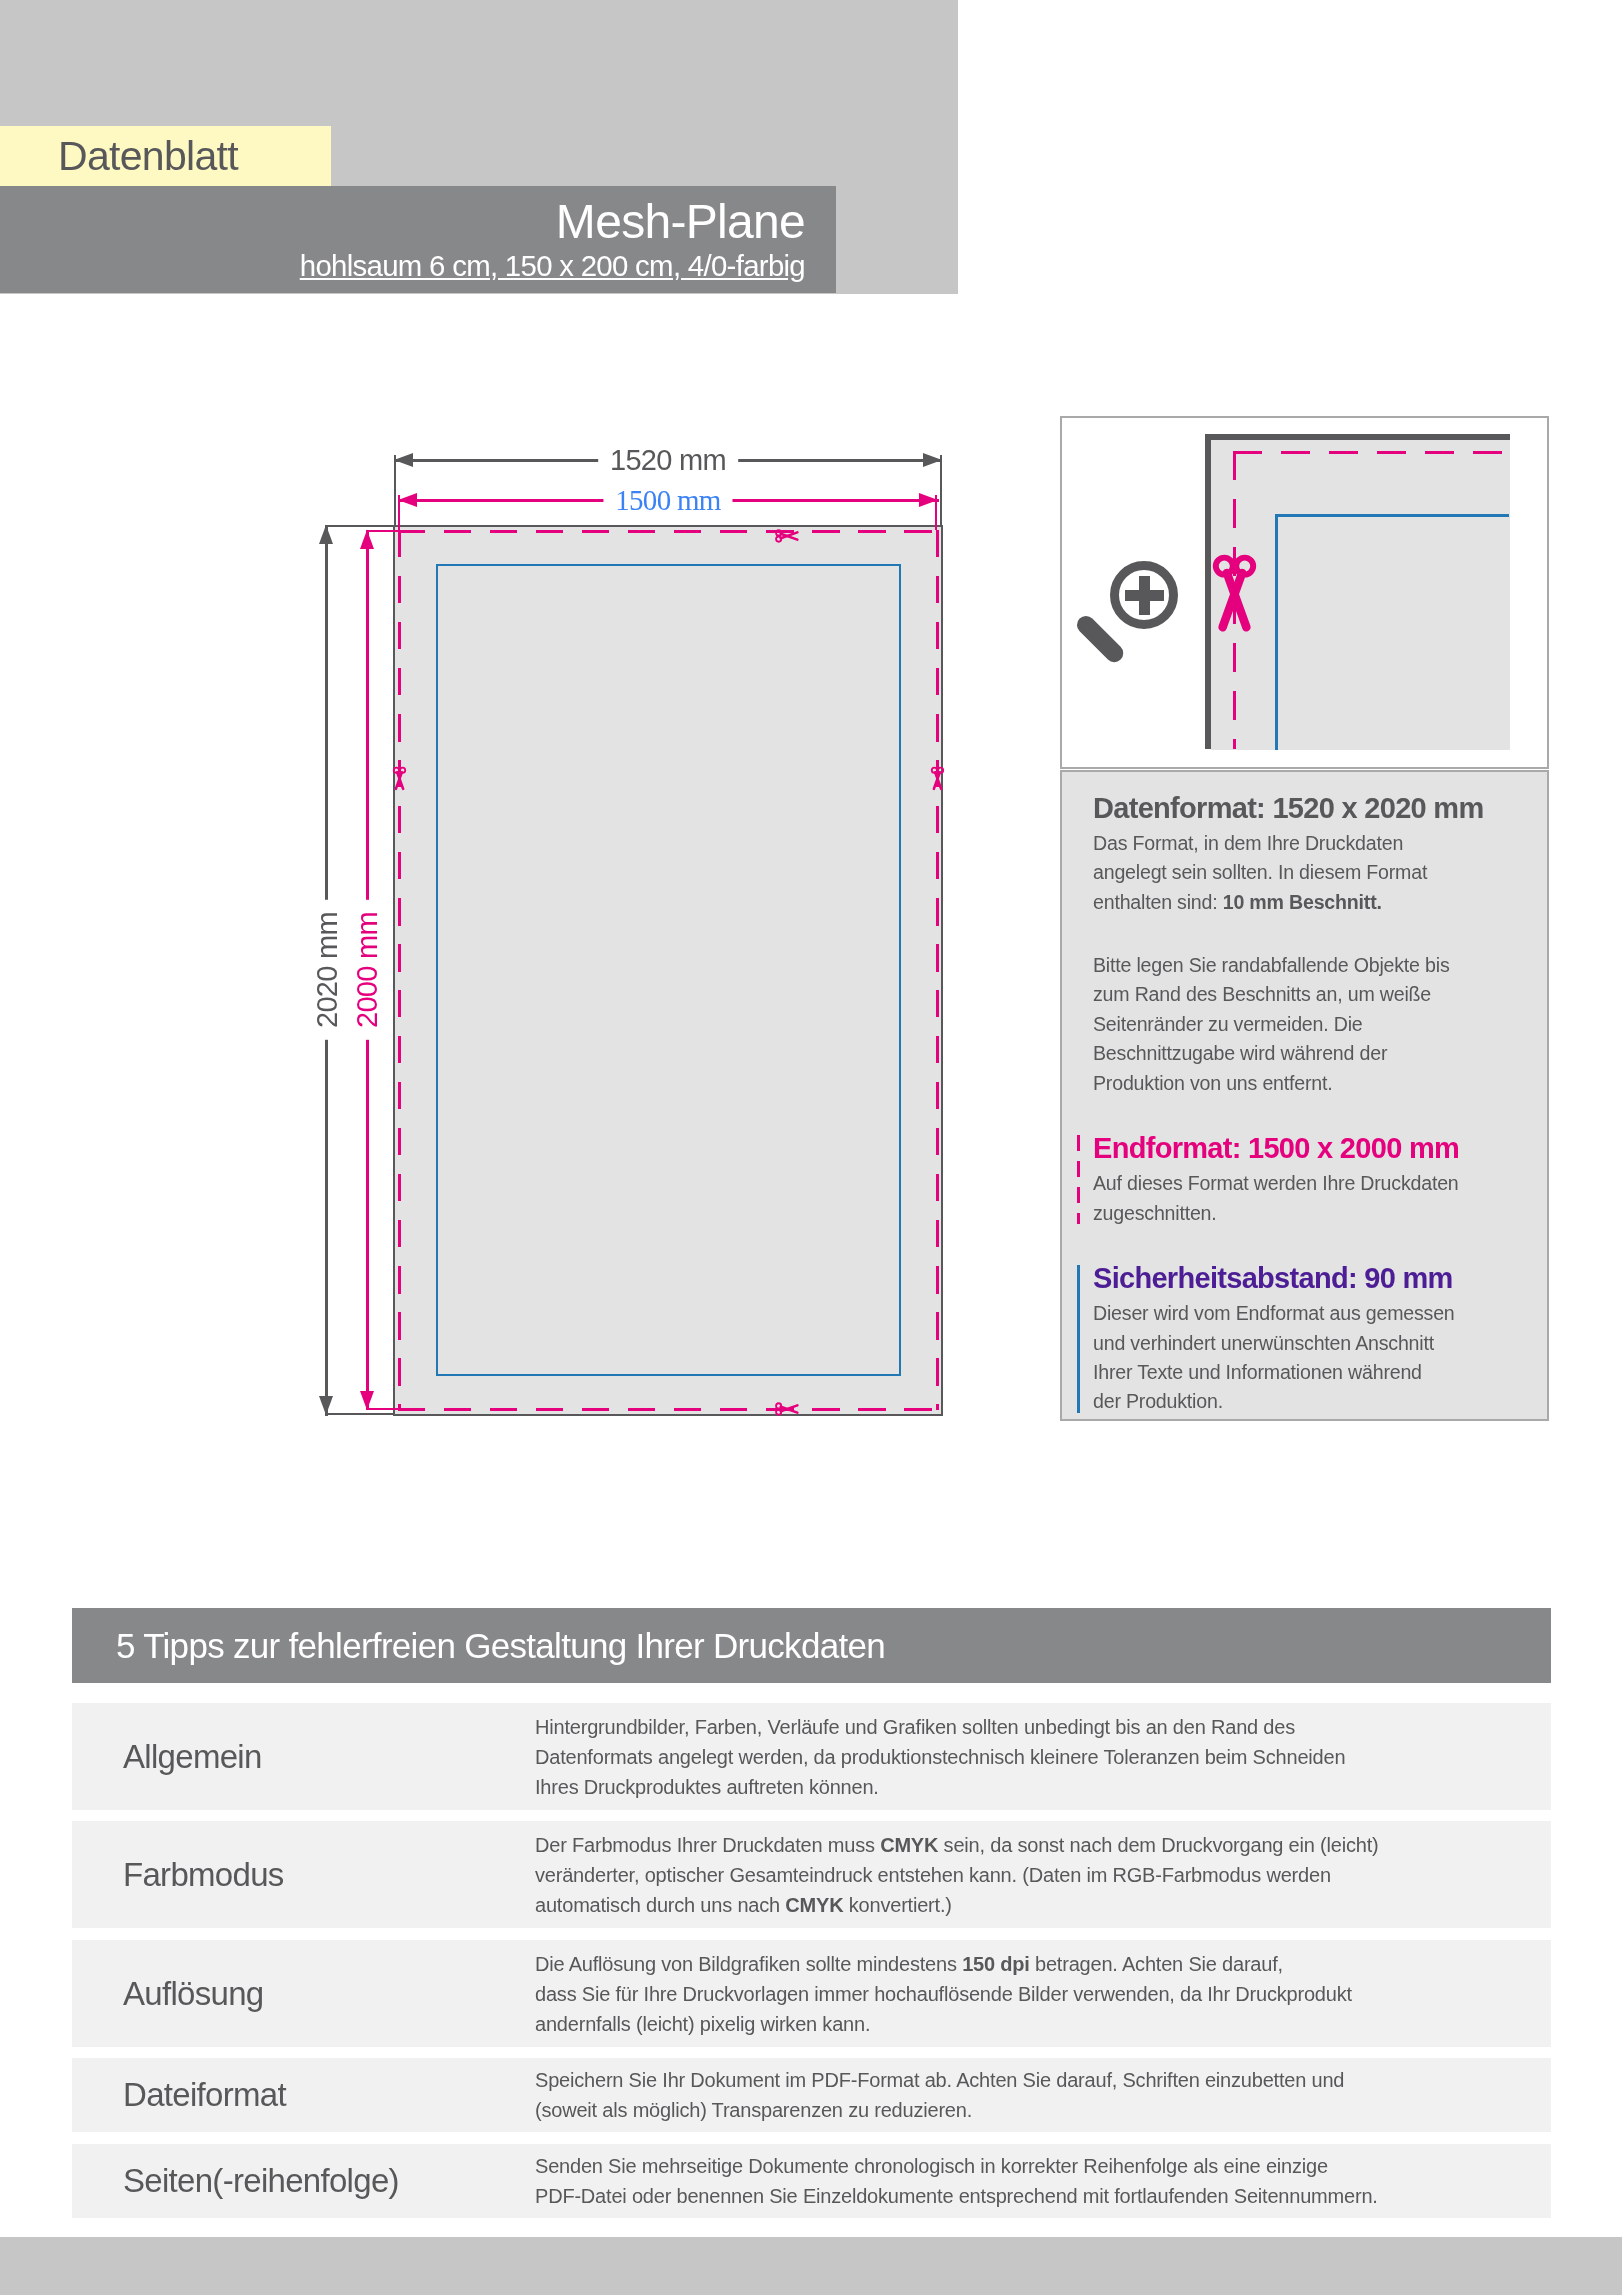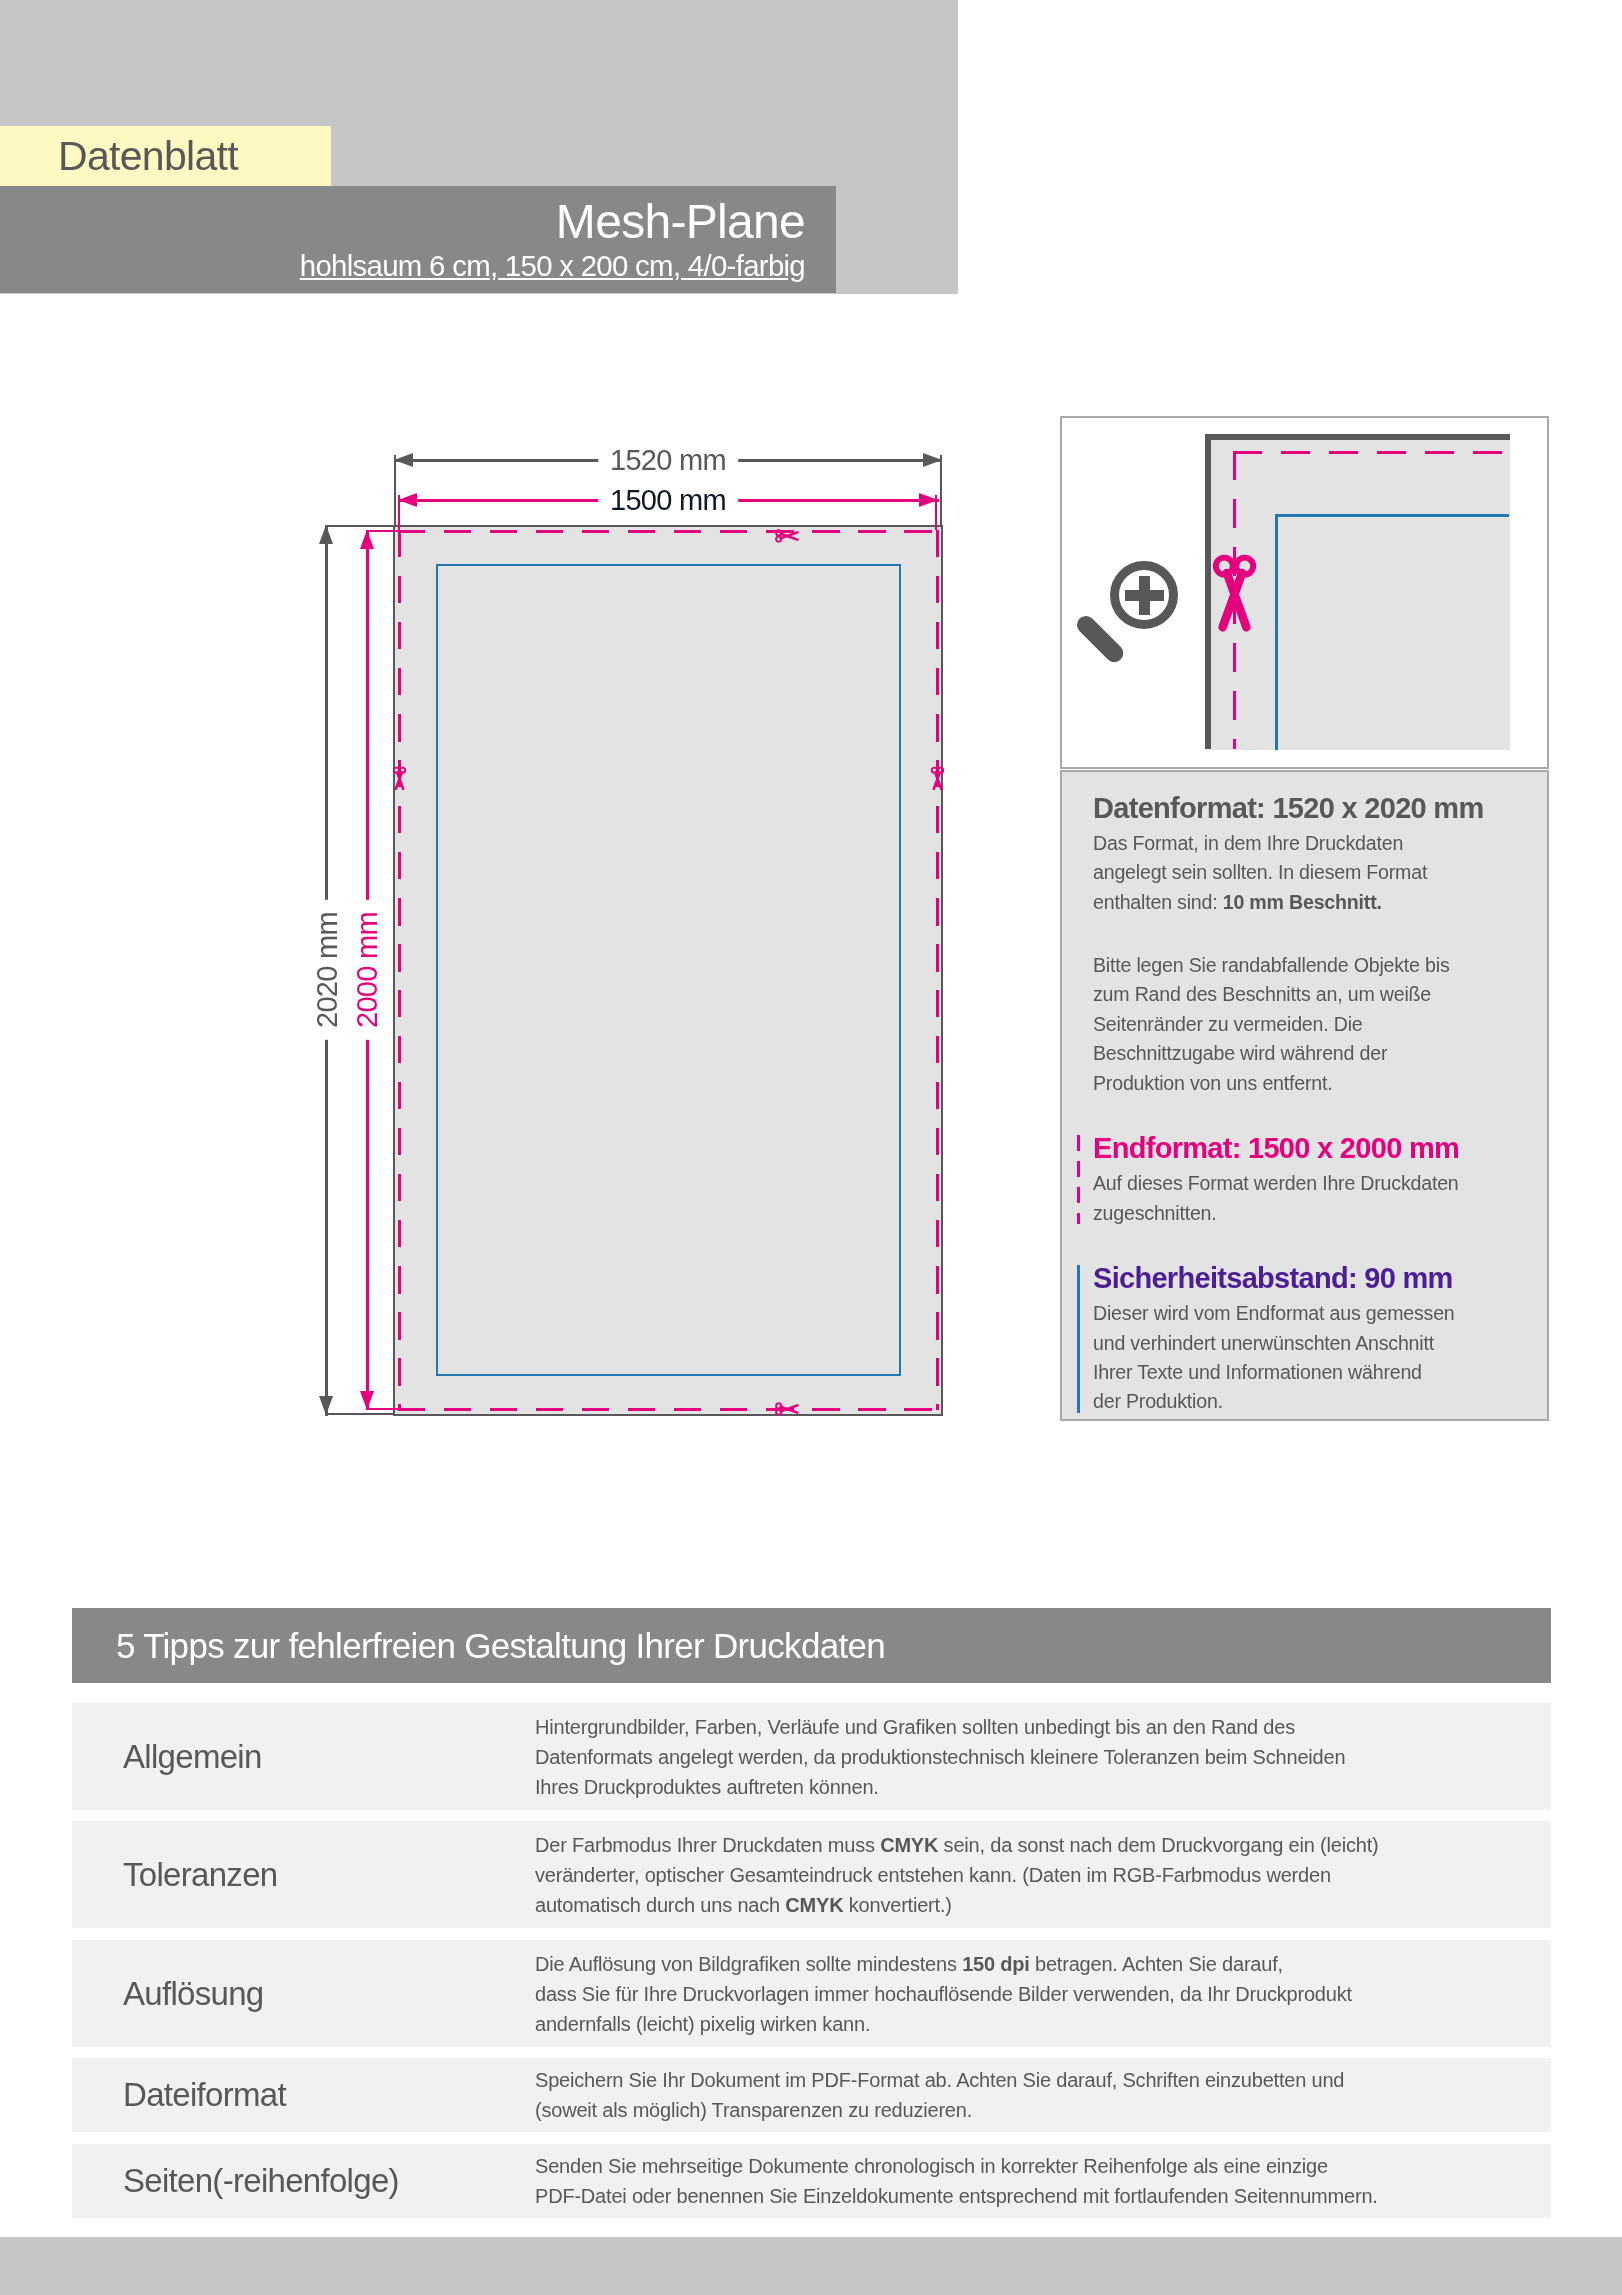--- a/index.html
+++ b/index.html
@@ -106,21 +106,21 @@
   <div class="abs rect-safe"></div>
 
   <div class="abs dimline-h" style="left:394px;top:459px;width:548px;"></div>
   <div class="arrow" style="left:394px;top:453px;border-top:7.2px solid transparent;border-bottom:7.2px solid transparent;border-right:19.6px solid #58585a;"></div>
   <div class="arrow" style="left:923px;top:453px;border-top:7.2px solid transparent;border-bottom:7.2px solid transparent;border-left:19.6px solid #58585a;"></div>
   <div class="dim-label" style="left:668px;top:460px;transform:translate(-50%,-50%);padding:0 11.8px;color:#58585a;">1520 mm</div>
 
   <div class="abs" style="left:398px;top:499px;width:541px;height:2.6px;background:#e5007d;"></div>
   <div class="arrow" style="left:398px;top:493px;border-top:7.2px solid transparent;border-bottom:7.2px solid transparent;border-right:19.6px solid #e5007d;"></div>
   <div class="arrow" style="left:919px;top:493px;border-top:7.2px solid transparent;border-bottom:7.2px solid transparent;border-left:19.6px solid #e5007d;"></div>
-  <div class="dim-label" style="left:668px;top:500px;transform:translate(-50%,-50%);padding:0 11.8px;color:#0f172a;">1500 mm</div>
+  <div class="dim-label" style="left:668px;top:500px;transform:translate(-50%,-50%);padding:0 11.8px;color:#3b82f6;font-family:Liberation Serif, serif;">1500 mm</div>
 
   <div class="abs extline" style="left:394px;top:455px;width:2px;height:70px;"></div>
   <div class="abs extline" style="left:940px;top:455px;width:2px;height:70px;"></div>
   <div class="abs extline-m" style="left:398px;top:495px;width:2px;height:35px;"></div>
   <div class="abs extline-m" style="left:935px;top:495px;width:2px;height:35px;"></div>
 
   <div class="abs dimline-v" style="left:325px;top:525px;height:891px;"></div>
   <div class="arrow" style="left:319px;top:525px;border-left:7.2px solid transparent;border-right:7.2px solid transparent;border-bottom:19.6px solid #58585a;"></div>
   <div class="arrow" style="left:319px;top:1396px;border-left:7.2px solid transparent;border-right:7.2px solid transparent;border-top:19.6px solid #58585a;"></div>
   <div class="dim-label rot" style="left:327px;top:970px;padding:0 11.8px;color:#58585a;">2020 mm</div>
@@ -197,21 +197,21 @@
     <span>5 Tipps zur fehlerfreien Gestaltung Ihrer Druckdaten</span>
   </div>
 
   <div class="abs tip-row" style="top:1703px;height:107px;">
     <div class="tip-label">Allgemein</div>
     <div class="tip-desc"><span>Hintergrundbilder, Farben, Verläufe und Grafiken sollten unbedingt bis an den Rand des
 Datenformats angelegt werden, da produktionstechnisch kleinere Toleranzen beim Schneiden
 Ihres Druckproduktes auftreten können.</span></div>
   </div>
   <div class="abs tip-row" style="top:1821px;height:107px;">
-    <div class="tip-label">Toleranzen</div>
+    <div class="tip-label">Farbmodus</div>
     <div class="tip-desc"><span>Der Farbmodus Ihrer Druckdaten muss </span><b>CMYK</b><span> sein, da sonst nach dem Druckvorgang ein (leicht)
 veränderter, optischer Gesamteindruck entstehen kann. (Daten im RGB-Farbmodus werden
 automatisch durch uns nach </span><b>CMYK</b><span> konvertiert.)</span></div>
   </div>
   <div class="abs tip-row" style="top:1940px;height:107px;">
     <div class="tip-label">Auflösung</div>
     <div class="tip-desc"><span>Die Auflösung von Bildgrafiken sollte mindestens </span><b>150 dpi</b><span> betragen. Achten Sie darauf,
 dass Sie für Ihre Druckvorlagen immer hochauflösende Bilder verwenden, da Ihr Druckprodukt
 andernfalls (leicht) pixelig wirken kann.</span></div>
   </div>

